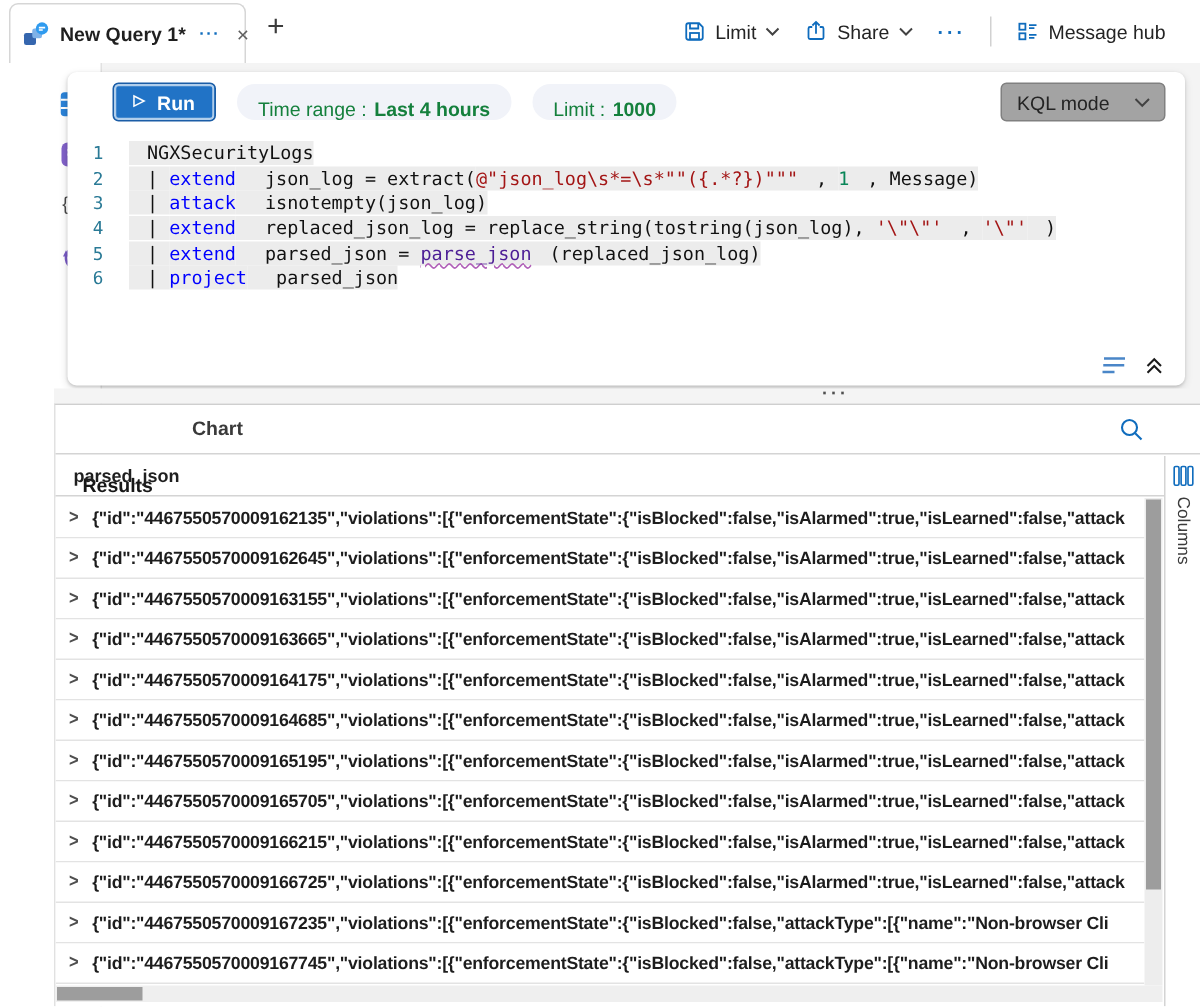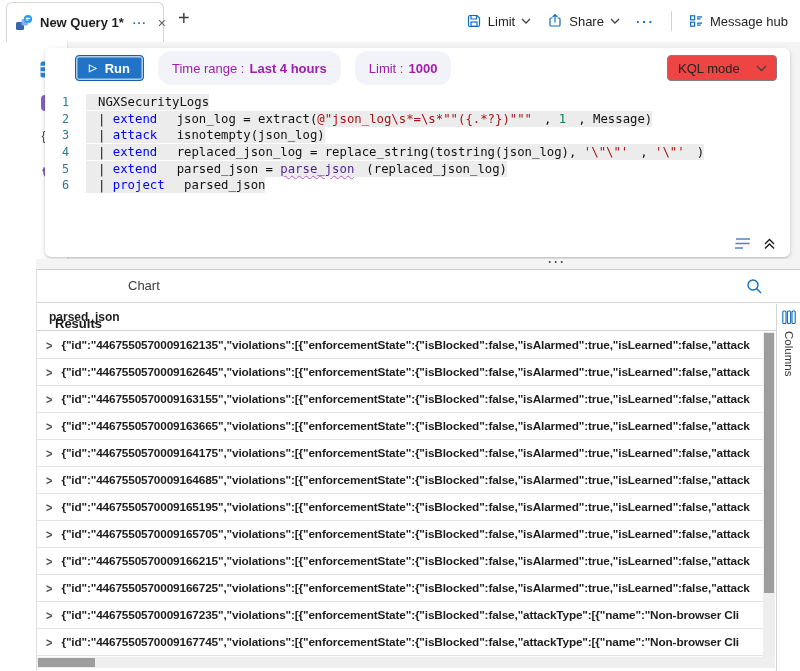--- a/index.html
+++ b/index.html
@@ -1,20 +1,20 @@
 <!DOCTYPE html>
 <html><head>
 <meta charset="utf-8">
 <style>
   html,body{margin:0;padding:0;background:#fff;}
   #app{position:relative;width:800px;height:671px;background:#fff;overflow:hidden;
        font-family:"Liberation Sans",sans-serif;color:#242424;}
 
   
-  .topbar{position:absolute;left:0;top:0;right:4px;height:42px;background:#fff;}
+  .topbar{position:absolute;left:0;top:0;right:15px;height:42px;background:#fff;}
   .doc-tab{position:absolute;left:6px;top:2px;width:158px;height:40px;background:#fff;
            border:1px solid #d6d6d6;border-bottom:none;border-radius:6px 6px 0 0;
            display:flex;align-items:center;gap:7px;padding:0 8px;box-sizing:border-box;cursor:pointer;}
   .doc-tab .title{font-size:13px;font-weight:700;color:#1f1f1f;white-space:nowrap;}
   .tab-more{color:#0f6cbd;font-weight:700;font-size:11px;letter-spacing:1px;margin-left:2px;cursor:pointer;}
   .tab-close{color:#5f5f5f;font-size:14px;margin-left:4px;cursor:pointer;}
   .new-tab{position:absolute;left:178px;top:8px;font-size:20px;font-weight:300;color:#3c3c3c;cursor:pointer;line-height:20px;}
   .top-actions{position:absolute;right:8px;top:0;height:42px;display:flex;align-items:center;gap:16px;}
   .action{display:flex;align-items:center;gap:6px;font-size:13px;color:#242424;cursor:pointer;}
   .more-dots{color:#0f6cbd;font-weight:700;font-size:13px;letter-spacing:2px;cursor:pointer;}
@@ -30,26 +30,26 @@
   .fx-glyph sub{font-size:8px;}
 
   
   .card{position:absolute;left:45px;top:48px;width:745px;height:209px;background:#fff;
         border-radius:6px;box-shadow:0 1px 2px rgba(0,0,0,.14),0 2px 6px rgba(0,0,0,.12);}
   .qtoolbar{position:relative;height:40px;display:flex;align-items:center;gap:14px;padding-left:30px;}
   .run-btn{display:inline-flex;align-items:center;gap:8px;height:26px;padding:0 13px;background:#2173c6;
            border:1px solid #1b5da6;border-radius:4px;box-shadow:inset 0 0 0 1.5px rgba(255,255,255,.65);
            color:#fff;font-size:13px;font-weight:600;cursor:pointer;box-sizing:border-box;}
   .run-glyph{font-size:10px;line-height:1;}
-  .pill{display:inline-flex;align-items:center;height:34px;padding:0 14px;background:#f1f3f9;border-radius:13px;
-        font-size:13px;color:#a21caf;white-space:nowrap;cursor:pointer;}
+  .pill{display:inline-flex;align-items:flex-end;height:24px;padding:0 14px;background:#f1f3f9;border-radius:13px;
+        font-size:13px;color:#15803d;white-space:nowrap;cursor:pointer;}
   .pill b{margin-left:5px;font-weight:700;}
   .mode-select{position:absolute;right:13px;top:7px;width:110px;height:26px;border:1px solid #808080;border-radius:4px;
                display:flex;align-items:center;justify-content:space-between;padding:0 9px 0 10px;box-sizing:border-box;
-               font-size:13px;color:#242424;background:#ef4444;cursor:pointer;margin-left:28px;}
+               font-size:13px;color:#242424;background:#a3a3a3;cursor:pointer;margin-left:28px;}
 
   
   .editor{position:absolute;left:0;top:46px;right:0;}
   .code-line{display:flex;align-items:center;height:16.6px;font-family:"DejaVu Sans Mono",monospace;font-size:12.3px;cursor:text;}
   .ln{width:24px;text-align:right;margin-right:17px;color:#2a7a96;font-size:11.8px;}
   .code-text{white-space:pre;}
   .seg{background:#ececec;padding:1px 0;}
   .seg.plain{color:#111;padding-left:12px;}
   .seg.kw{color:#0000ff;}
   .seg.str{color:#a31515;}
@@ -59,21 +59,21 @@
   .editor-actions .icon-btn{cursor:pointer;display:flex;align-items:center;}
 
   
   .splitter{position:absolute;left:36px;right:0;top:259px;height:10px;background:#f4f4f4;cursor:row-resize;}
   .splitter .dots{position:absolute;left:512px;top:-4px;color:#4f4f4f;font-weight:700;font-size:12px;letter-spacing:2px;}
 
   
   .results{position:absolute;left:36px;right:0;top:269px;bottom:0;background:#fff;
            border-top:1px solid #cfcfcf;border-left:1px solid #e1e1e1;box-sizing:border-box;}
   .rtabs{position:relative;height:33px;border-bottom:1px solid #d4d4d4;box-sizing:border-box;}
-  .rtab{position:absolute;top:0;height:32px;line-height:32px;font-size:13px;cursor:pointer;}
+  .rtab{position:absolute;top:0;height:32px;line-height:32px;font-size:13px;cursor:pointer;font-weight:bold;}
   .rtab.active{left:18px;font-weight:700;color:#171717;margin-top:38px;}
   .rtab.active::after{content:"";position:absolute;left:-5px;right:-5px;bottom:1px;height:3px;background:#0f6cbd;border-radius:2px;}
   .rtab.inactive{left:91px;color:#3a3a3a;}
   .search-btn{position:absolute;right:37px;top:8px;cursor:pointer;}
   .grid-header{position:absolute;left:0;right:24px;top:33px;height:28px;line-height:28px;border-bottom:1px solid #d4d4d4;
                font-size:12px;font-weight:700;color:#1f1f1f;padding-left:12px;box-sizing:border-box;cursor:pointer;}
   .rows{position:absolute;left:0;right:37px;top:62px;bottom:14px;overflow:hidden;}
   .grid-row{height:26px;border-bottom:1px solid #e3e3e3;display:flex;align-items:center;gap:9px;padding-left:9px;background:#fff;cursor:pointer;}
   .chev{color:#4f4f4f;font-size:11px;font-weight:600;transform:scaleY(1.15);}
   .cell{font-size:11.8px;font-weight:600;color:#1d1d1d;letter-spacing:-0.15px;white-space:nowrap;overflow:hidden;}

